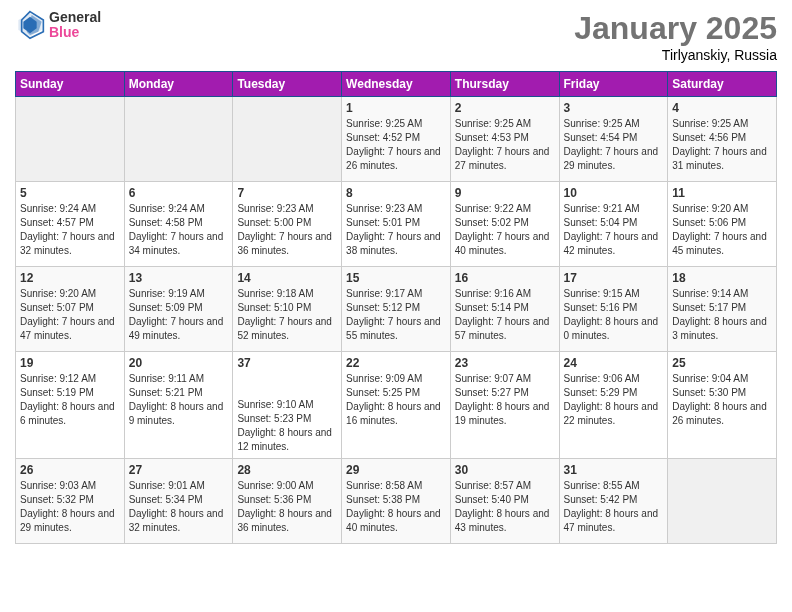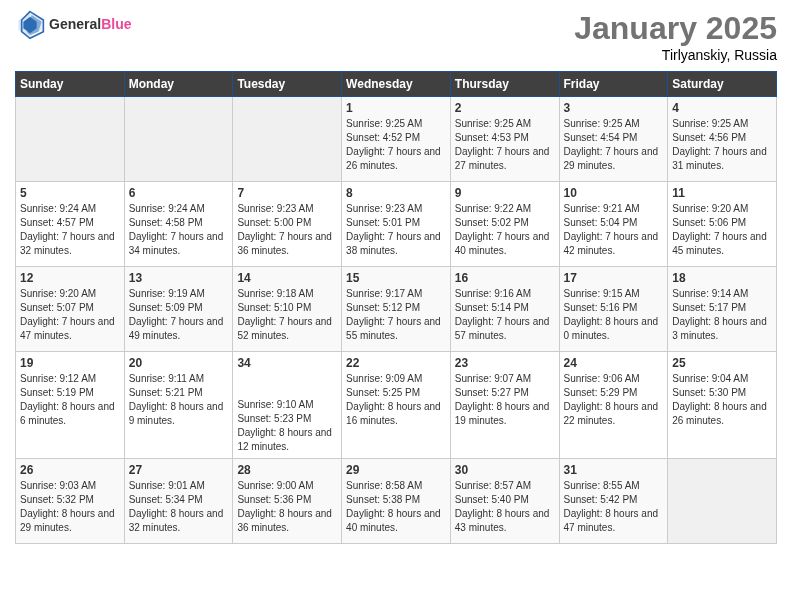--- a/index.html
+++ b/index.html
@@ -20,21 +20,21 @@
       justify-content: space-between;
       margin-bottom: 8px;
     }
     .logo {
       display: flex;
       align-items: center;
       gap: 4px;
     }
     .logo-text {
       display: flex;
-      flex-direction: row;
+      flex-direction: column;
       line-height: 1.1;
     }
     .logo-general {
       font-size: 14px;
       font-weight: bold;
       color: #333;
     }
     .logo-blue {
       font-size: 14px;
       font-weight: bold;
@@ -55,21 +55,21 @@
     .location {
       font-size: 14px;
       color: #000000;
     }
     .calendar {
       width: 100%;
       border-collapse: collapse;
       table-layout: fixed;
     }
     .calendar thead th {
-      background-color: #404040;
+      background-color: #a21caf;
       color: #fff;
       font-size: 12px;
       font-weight: bold;
       padding: 5px 4px;
       text-align: left;
       border: 1px solid #1a5090;
     }
     .calendar tbody td {
       border: 1px solid #ccc;
       vertical-align: top;
@@ -257,21 +257,21 @@
 Sunset: 5:19 PM
 Daylight: 8 hours and 6 minutes.</div>
           </td>
           <td>
             <span class="day-number">20</span>
             <div class="day-info" style="white-space: pre-line;">Sunrise: 9:11 AM
 Sunset: 5:21 PM
 Daylight: 8 hours and 9 minutes.</div>
           </td>
           <td>
-            <span class="day-number">34</span>
+            <span class="day-number">37</span>
             <div class="day-info" style="white-space: pre-line; margin-top: 28px;">Sunrise: 9:10 AM
 Sunset: 5:23 PM
 Daylight: 8 hours and 12 minutes.</div>
           </td>
           <td>
             <span class="day-number">22</span>
             <div class="day-info" style="white-space: pre-line;">Sunrise: 9:09 AM
 Sunset: 5:25 PM
 Daylight: 8 hours and 16 minutes.</div>
           </td>

